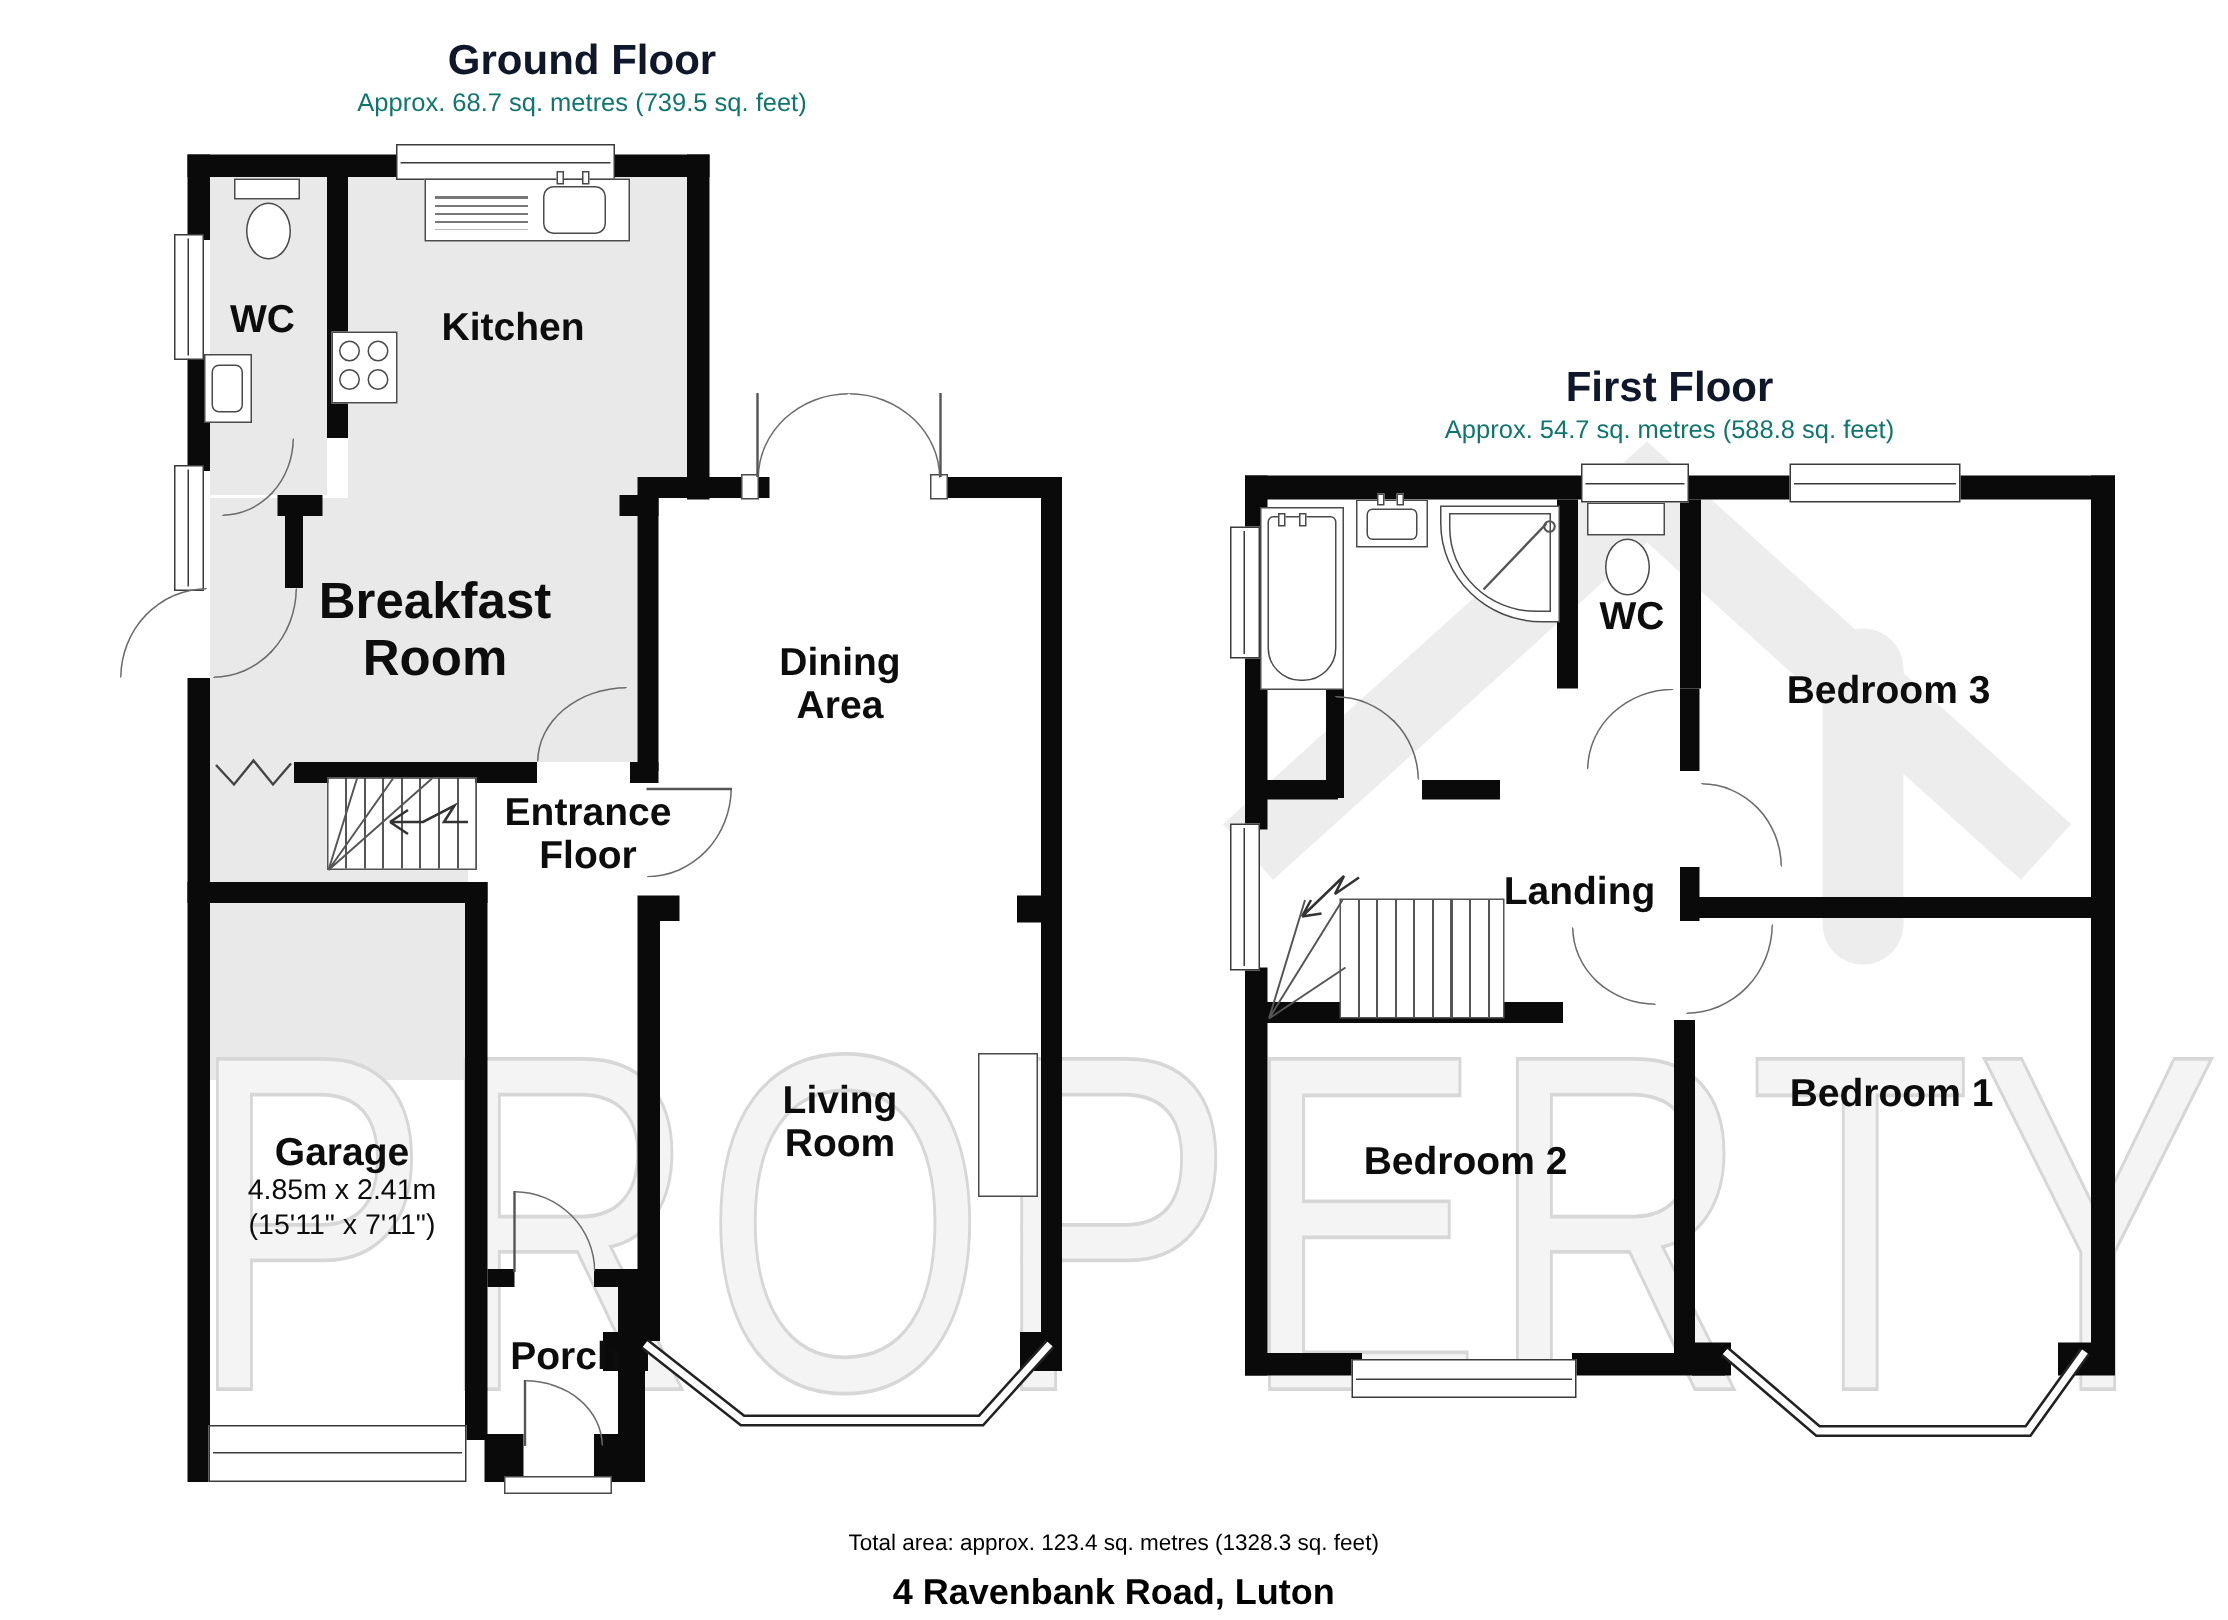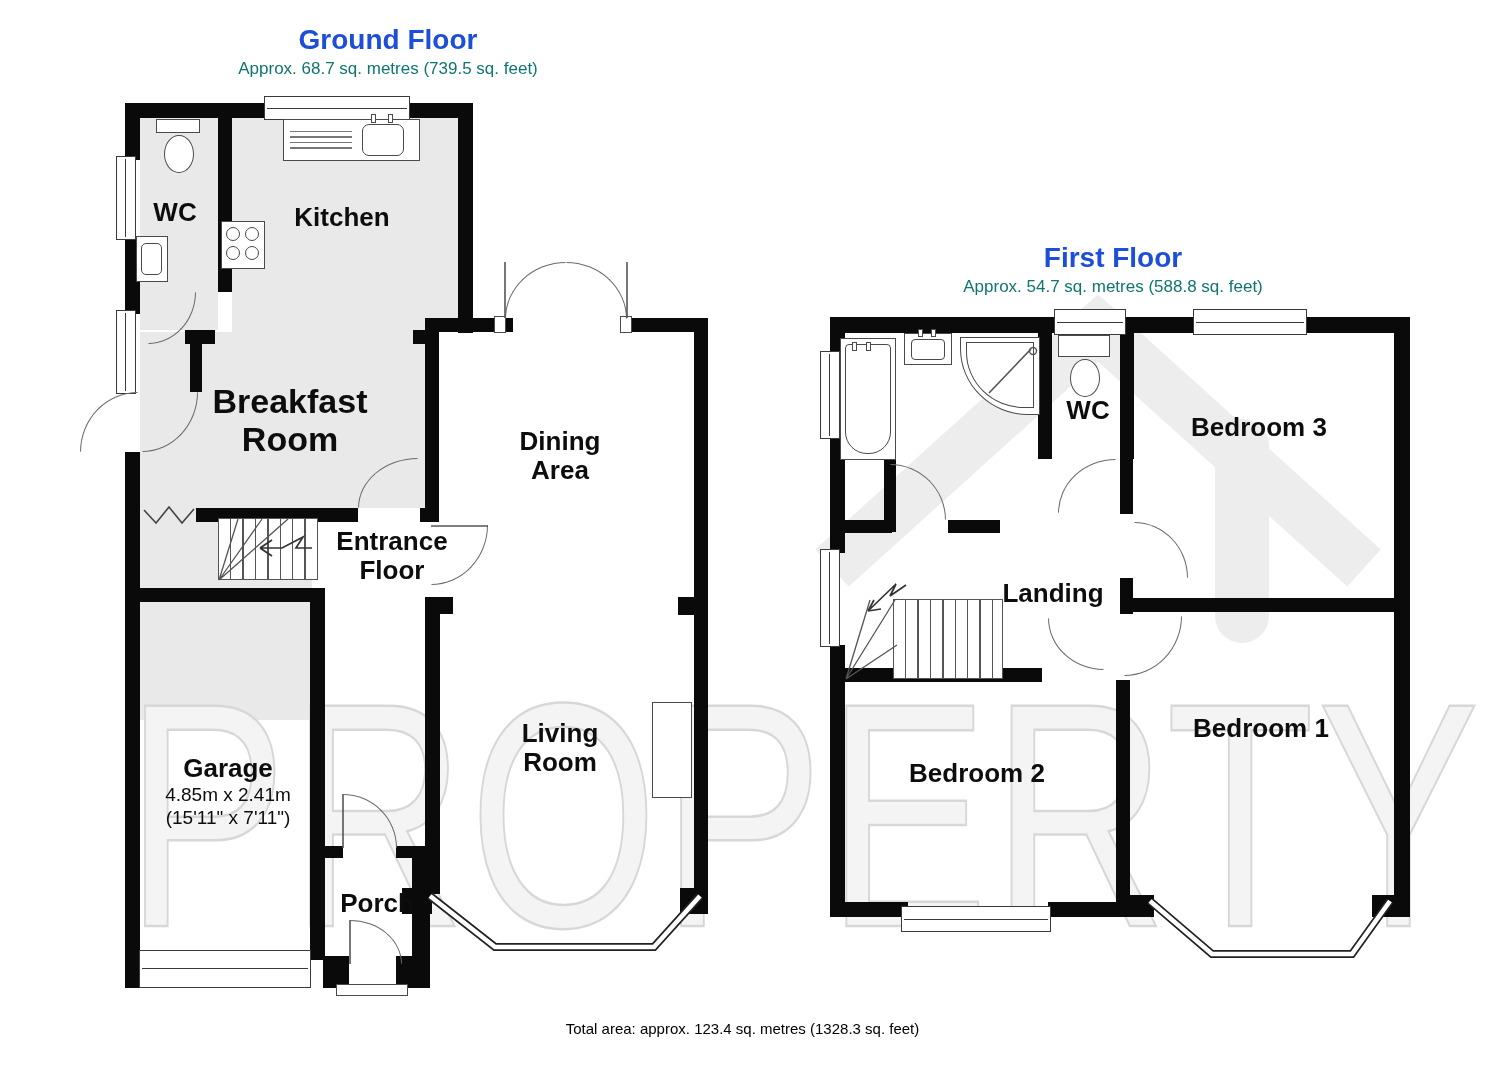--- a/index.html
+++ b/index.html
@@ -19,21 +19,21 @@
   
   .arc{position:absolute;z-index:4;box-sizing:border-box;border:1.6px solid #6a6a6a;background:transparent;}
   
   .st{position:absolute;z-index:4;border:1.2px solid #555;box-sizing:border-box;
       background:repeating-linear-gradient(90deg,#fff 0 11px,#555 11px 12.4px);}
   
   .lbl{position:absolute;z-index:6;transform:translate(-50%,-50%);text-align:center;font-weight:bold;
        color:#0d0d0d;line-height:1.12;white-space:nowrap;}
   .dims{font-weight:normal;font-size:19px;line-height:1.18;margin-top:1px;}
   .ftitle{position:absolute;z-index:6;transform:translateX(-50%);text-align:center;white-space:nowrap;}
-  .ftitle .t{font-size:28px;font-weight:bold;color:#1d4ed8;}
+  .ftitle .t{font-size:28px;font-weight:bold;color:#0f172a;}
   .ftitle .a{font-size:17px;color:#0f766e;margin-top:3px;}
   .foot{position:absolute;left:0;width:100%;text-align:center;z-index:6;color:#000;}
   .foot.total{top:1020px;font-size:15px;}
   .foot.addr{top:1048px;font-size:24px;font-weight:bold;}
   
   .wm-pr{position:absolute;left:345px;top:80px;z-index:2;font-weight:bold;font-size:700px;line-height:1;
          letter-spacing:-230px;color:#dde3f2;}
   .wm-prop{position:absolute;left:125px;top:655px;z-index:2;font-size:320px;line-height:1;letter-spacing:4px;
            color:#f4f4f4;-webkit-text-stroke:2.5px #d7d7d7;transform:scaleX(0.76);transform-origin:0 0;white-space:nowrap;}
   svg.ov{position:absolute;left:0;top:0;z-index:4;pointer-events:none;}
@@ -176,20 +176,21 @@
     <path d="M505 262 L505 318 M627 262 L627 318 M343 794 L343 848 M350 920 L350 964 M431 526 L488 526" stroke="#555" stroke-width="1.6" fill="none"></path>
     <path d="M219 580 L238 519 M219 580 L262 519 M219 580 L288 519" stroke="#555" stroke-width="1.3" fill="none"></path>
     <path d="M312 548 L296 548 L303 537 L282 548 L260 548 M260 548 L272 540 M260 548 L272 556" stroke="#333" stroke-width="1.7" fill="none"></path>
     <path d="M846 679 L870 600 M846 679 L895 600 M846 679 L897 645" stroke="#555" stroke-width="1.3" fill="none"></path>
     <path d="M906 585 L890 596 L896 584 L868 611 M868 611 L881 609 M868 611 L874 600" stroke="#333" stroke-width="1.7" fill="none"></path>
     <path d="M1031 349 L989 393" stroke="#555" stroke-width="1.6" fill="none"></path>
     <circle cx="1033" cy="351" r="3.5" stroke="#555" stroke-width="1.4" fill="none"></circle>
   </svg>
 
   <div class="foot total">Total area: approx. 123.4 sq. metres (1328.3 sq. feet)</div>
+  <div class="foot addr">4 Ravenbank Road, Luton</div>
 <div class="ftitle" style="left: 388px; top: 24px;">
       <div class="t">Ground Floor</div>
       <div class="a">Approx. 68.7 sq. metres (739.5 sq. feet)</div>
     </div>
     <div class="lbl" style="left: 175px; top: 213px; font-size: 26px;">
       <div>WC</div>
     </div>
     <div class="lbl" style="left: 342px; top: 218px; font-size: 26px;">
       <div>Kitchen</div>
     </div>
@@ -219,21 +220,21 @@
       <div>Living</div>
       <div>Room</div>
     </div>
     <div class="ftitle" style="left: 1113px; top: 242px;">
       <div class="t">First Floor</div>
       <div class="a">Approx. 54.7 sq. metres (588.8 sq. feet)</div>
     </div>
     <div class="lbl" style="left: 1088px; top: 411px; font-size: 26px;">
       <div>WC</div>
     </div>
-    <div class="lbl" style="left: 1259px; top: 428px; font-size: 26px;">
+    <div class="lbl" style="left: 1259px; top: 460px; font-size: 26px;">
       <div>Bedroom 3</div>
     </div>
     <div class="lbl" style="left: 1053px; top: 594px; font-size: 26px;">
       <div>Landing</div>
     </div>
     <div class="lbl" style="left: 977px; top: 774px; font-size: 26px;">
       <div>Bedroom 2</div>
     </div>
     <div class="lbl" style="left: 1261px; top: 729px; font-size: 26px;">
       <div>Bedroom 1</div>

